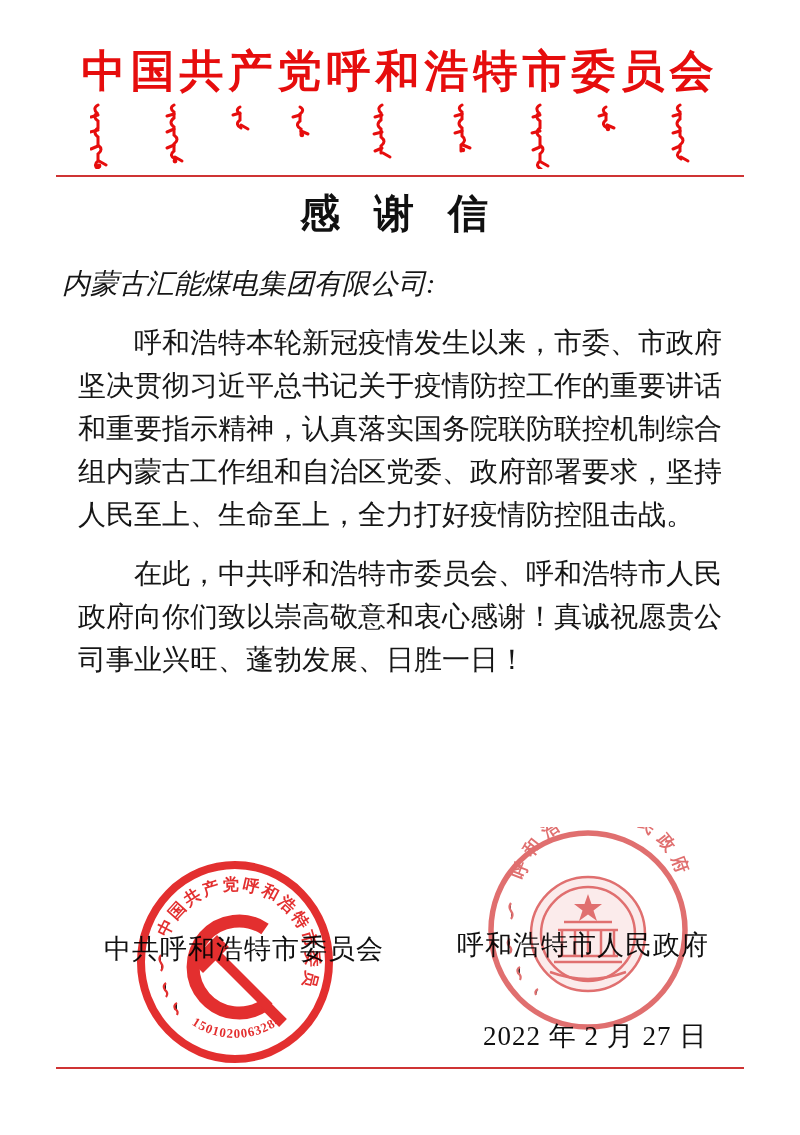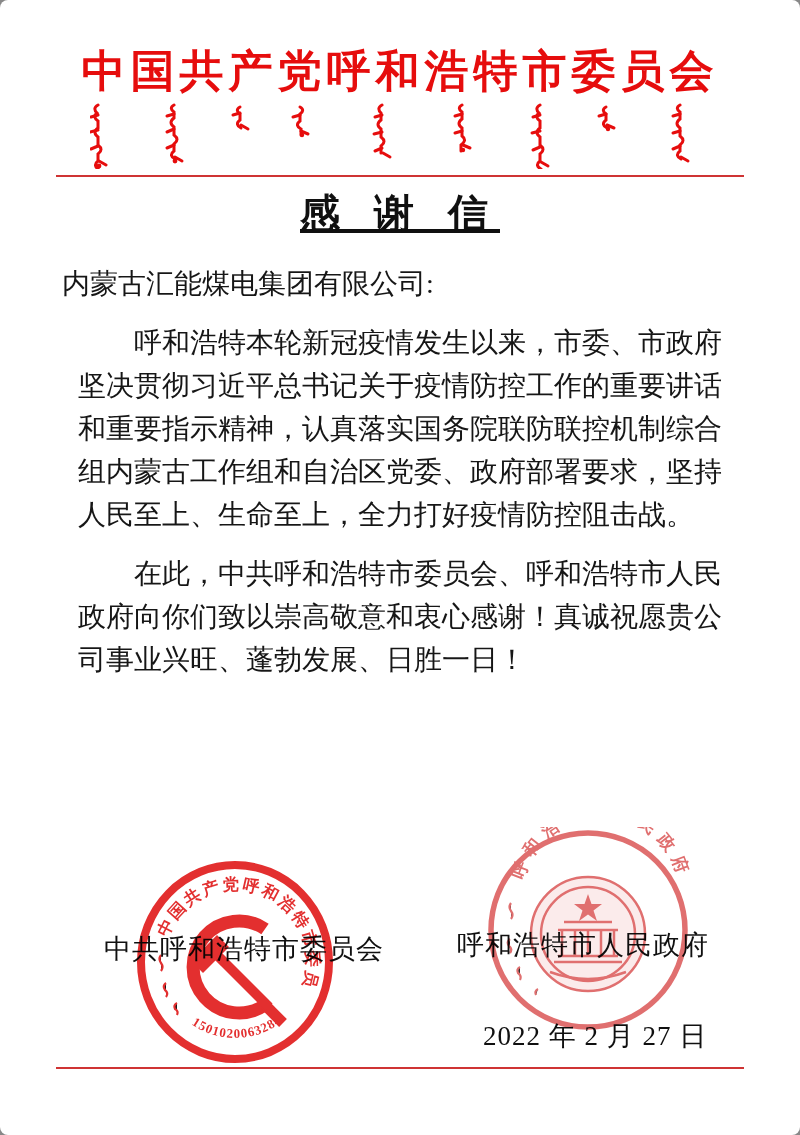--- a/index.html
+++ b/index.html
@@ -1,36 +1,35 @@
 <!DOCTYPE html>
 <html><head>
 <meta charset="utf-8">
 <style>
   html,body{margin:0;padding:0;background:#888;}
   .page{
     position:relative;width:800px;height:1135px;margin:0 auto;
     background:#ffffff;overflow:hidden;
     font-family:"Liberation Serif","DejaVu Serif",serif;
-    border-radius:8px;
   }
   .letterhead-title{
     margin:0;padding-top:50px;text-align:center;
     color:#e60d0d;font-size:44px;font-weight:700;letter-spacing:5px;line-height:1;
   }
   .mongolian-row{display:block;margin:9px auto 0;}
   .rule{height:2px;background:#cf3434;margin:6px 56px 0;}
   .letter-title{
     margin:15px 0 0;text-align:center;color:#101010;
-    font-size:40px;font-weight:700;letter-spacing:12px;line-height:44px;text-decoration:underline;
+    font-size:40px;font-weight:700;letter-spacing:12px;line-height:44px;
   }
   .body-block{
     padding:0 62px;color:#161616;font-size:28px;line-height:43px;
     text-align:justify;
   }
-  .salutation{margin:26px 0 16px;}
+  .salutation{margin:26px 0 16px;font-style:italic;}
   .para{margin:16px;text-indent:2em;}
   .sig{position:absolute;color:#101010;font-size:27px;letter-spacing:1px;z-index:2;white-space:nowrap;}
   .sig-party{left:104px;top:931px;}
   .sig-gov{left:457px;top:927px;}
   .sig-date{left:483px;top:1018px;}
   .stamp{position:absolute;mix-blend-mode:multiply;z-index:3;}
   .stamp-party{left:135px;top:861px;}
   .stamp-gov{left:486px;top:827px;}
   .footer-rule{position:absolute;left:56px;top:1067px;width:688px;height:2px;background:#cf3434;}
   .stamp text{font-family:"Liberation Serif","DejaVu Serif",serif;}

